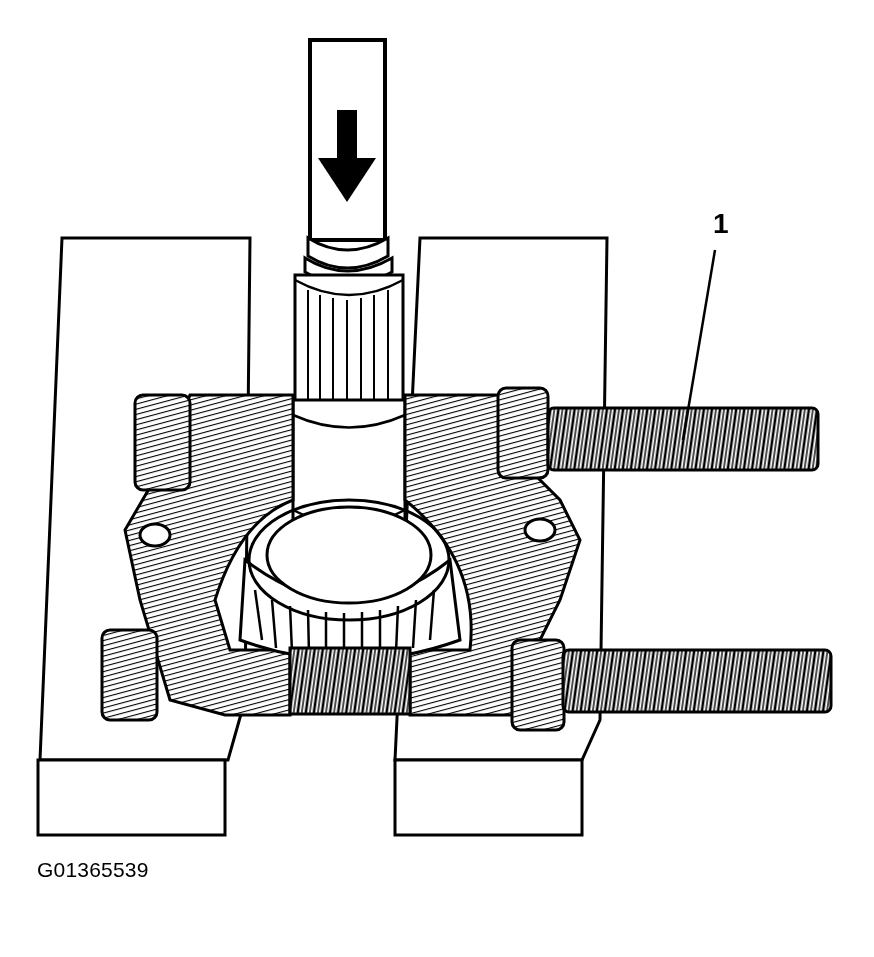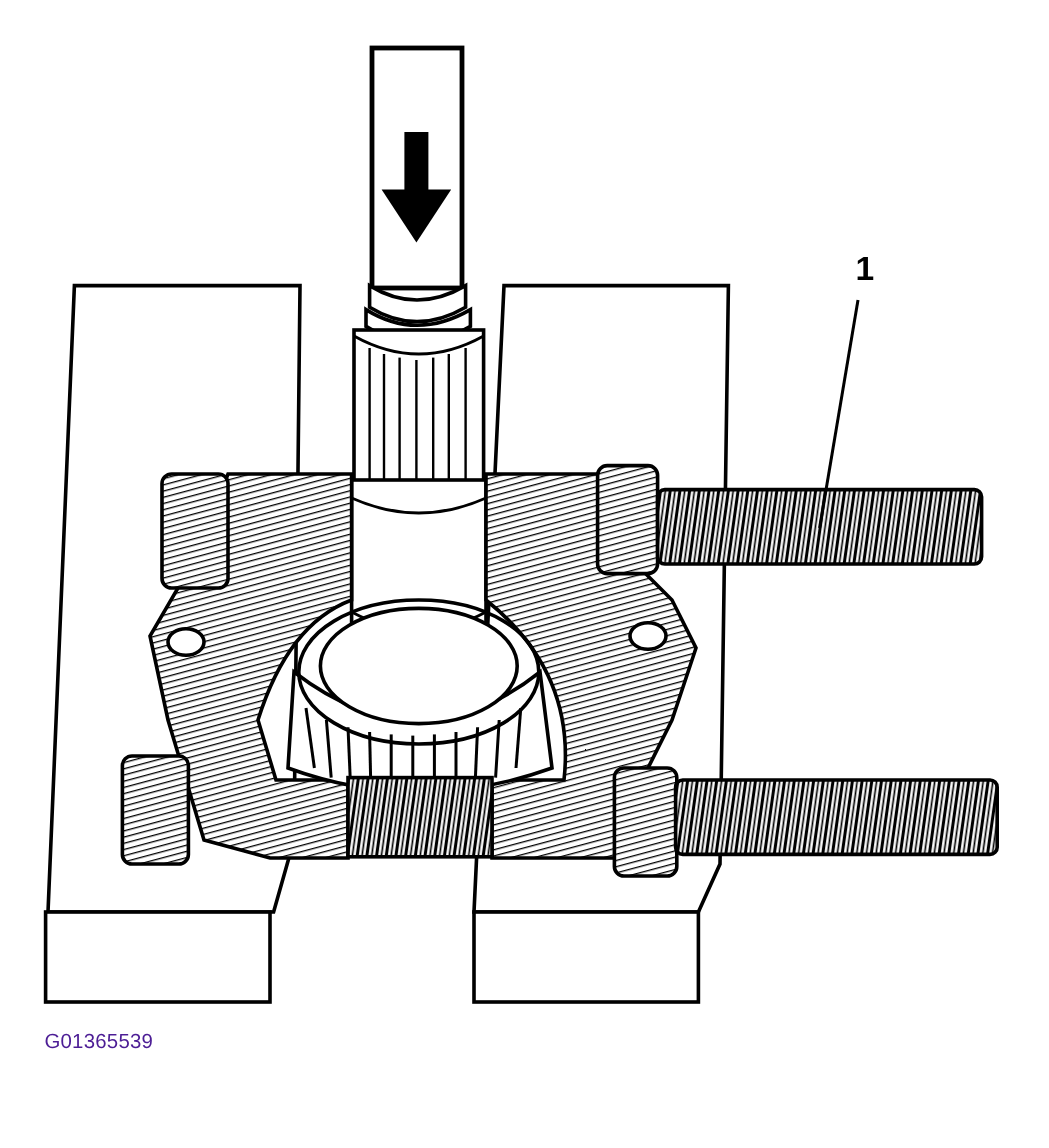--- a/index.html
+++ b/index.html
@@ -1,20 +1,20 @@
 <!DOCTYPE html>
 <html><head>
   <meta charset="utf-8">
   <style>
     html, body { margin: 0; padding: 0; background: #ffffff; }
     body { width: 874px; height: 957px; position: relative; overflow: hidden; font-family: "Liberation Sans", sans-serif; }
     #figure { position: absolute; left: 0; top: 0; width: 874px; height: 957px; }
     .caption {
       position: absolute; left: 37px; top: 858px;
-      font-family: "Liberation Sans", sans-serif; font-size: 17px; color: #4c1d95;
+      font-family: "Liberation Sans", sans-serif; font-size: 21px; color: #000000;
       letter-spacing: 0.2px;
     }
     .callout {
       position: absolute; left: 713px; top: 208px;
       font-family: "Liberation Sans", sans-serif; font-weight: bold; font-size: 28px; color: #000;
     }
   </style>
 </head>
 <body>
 

